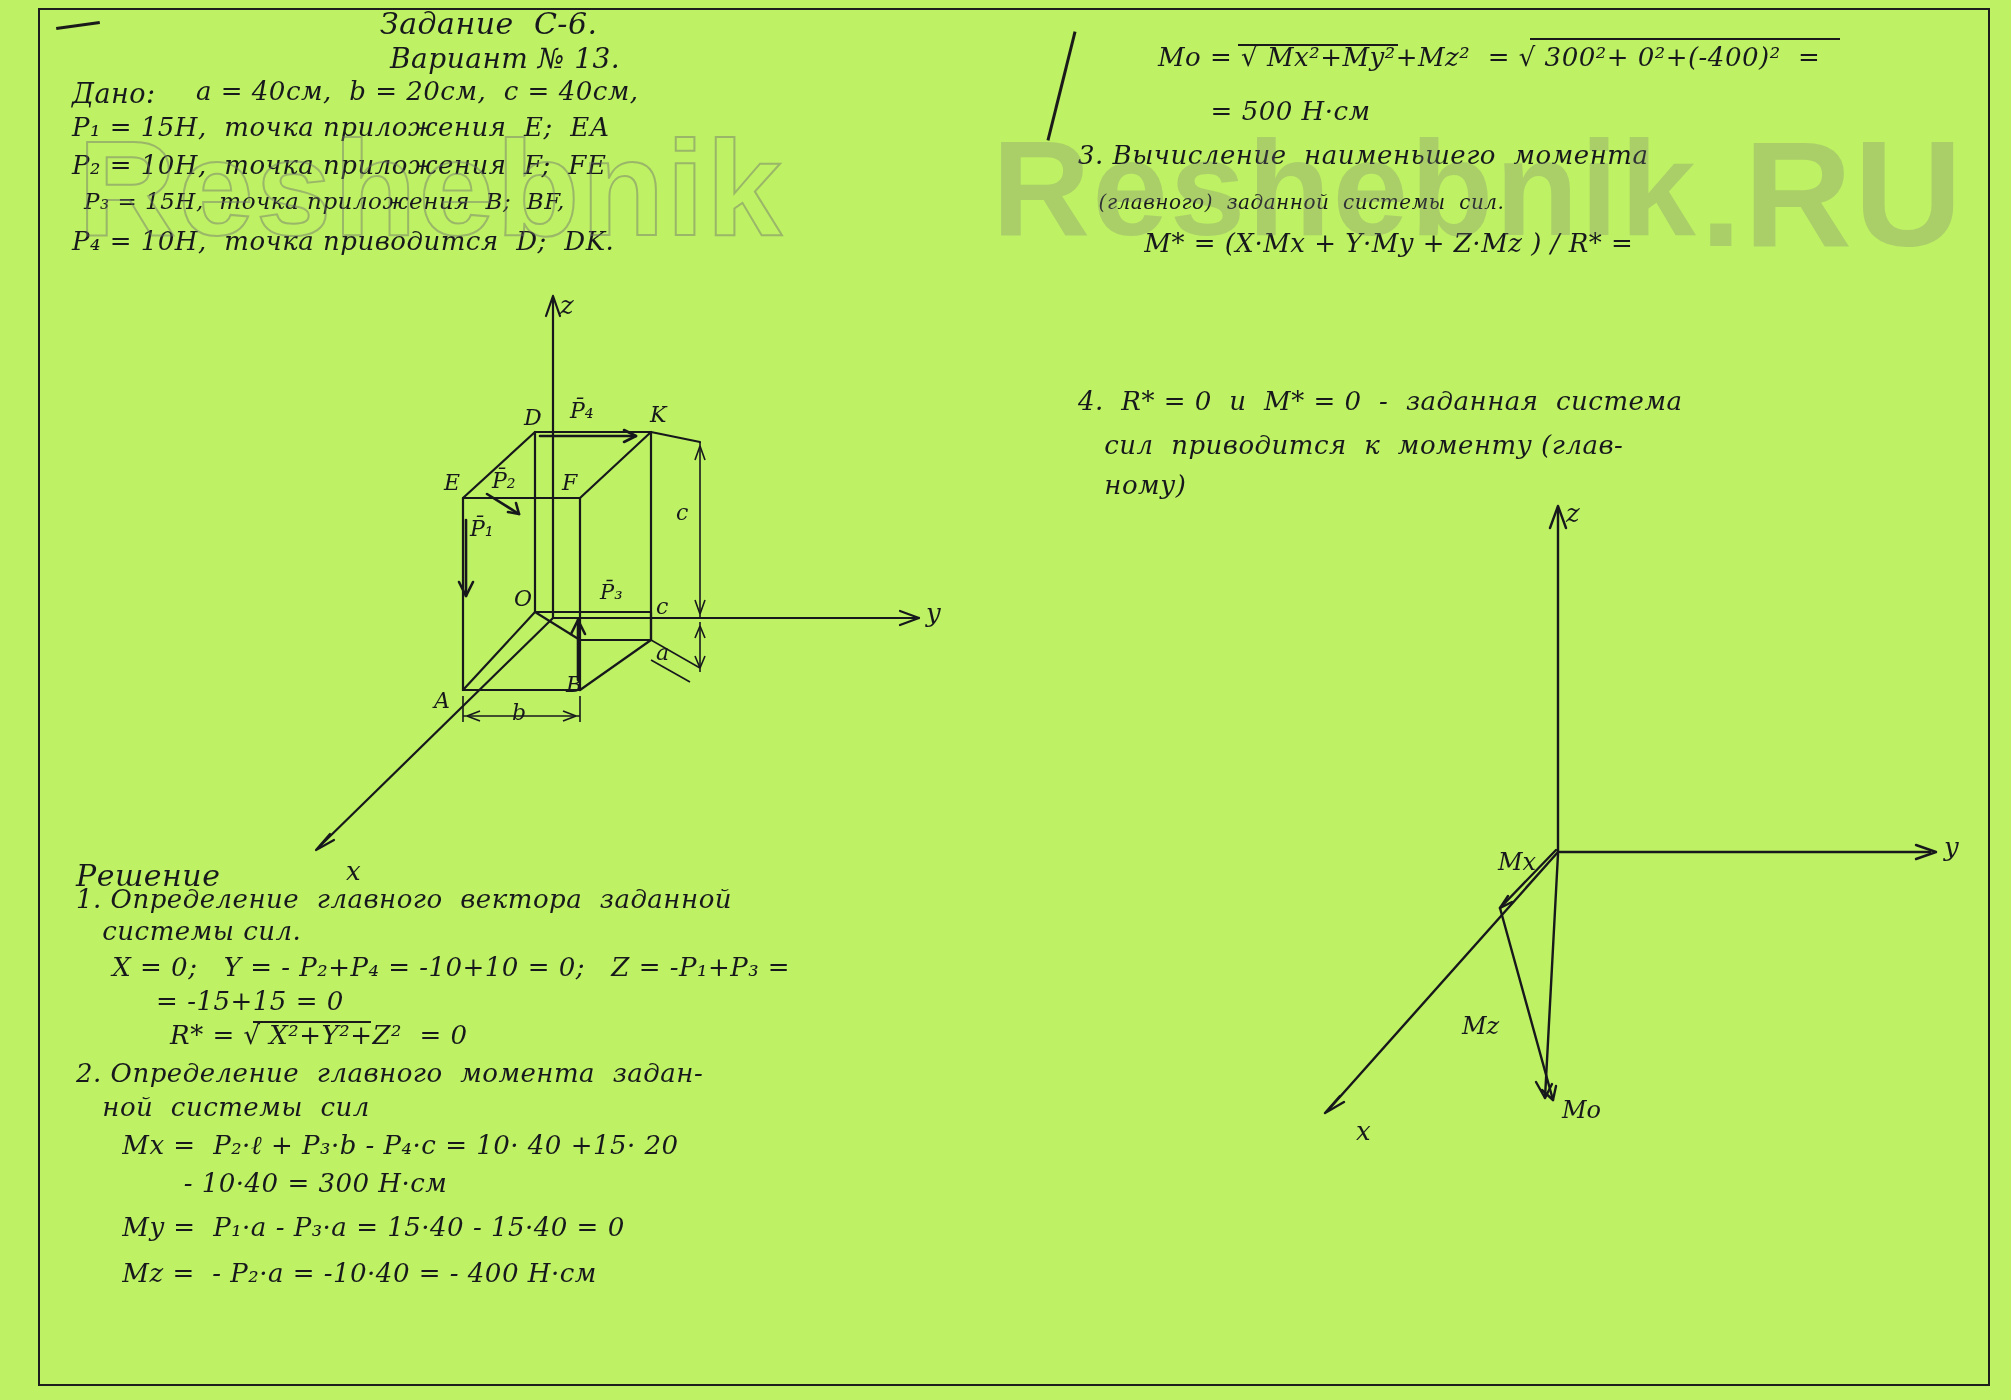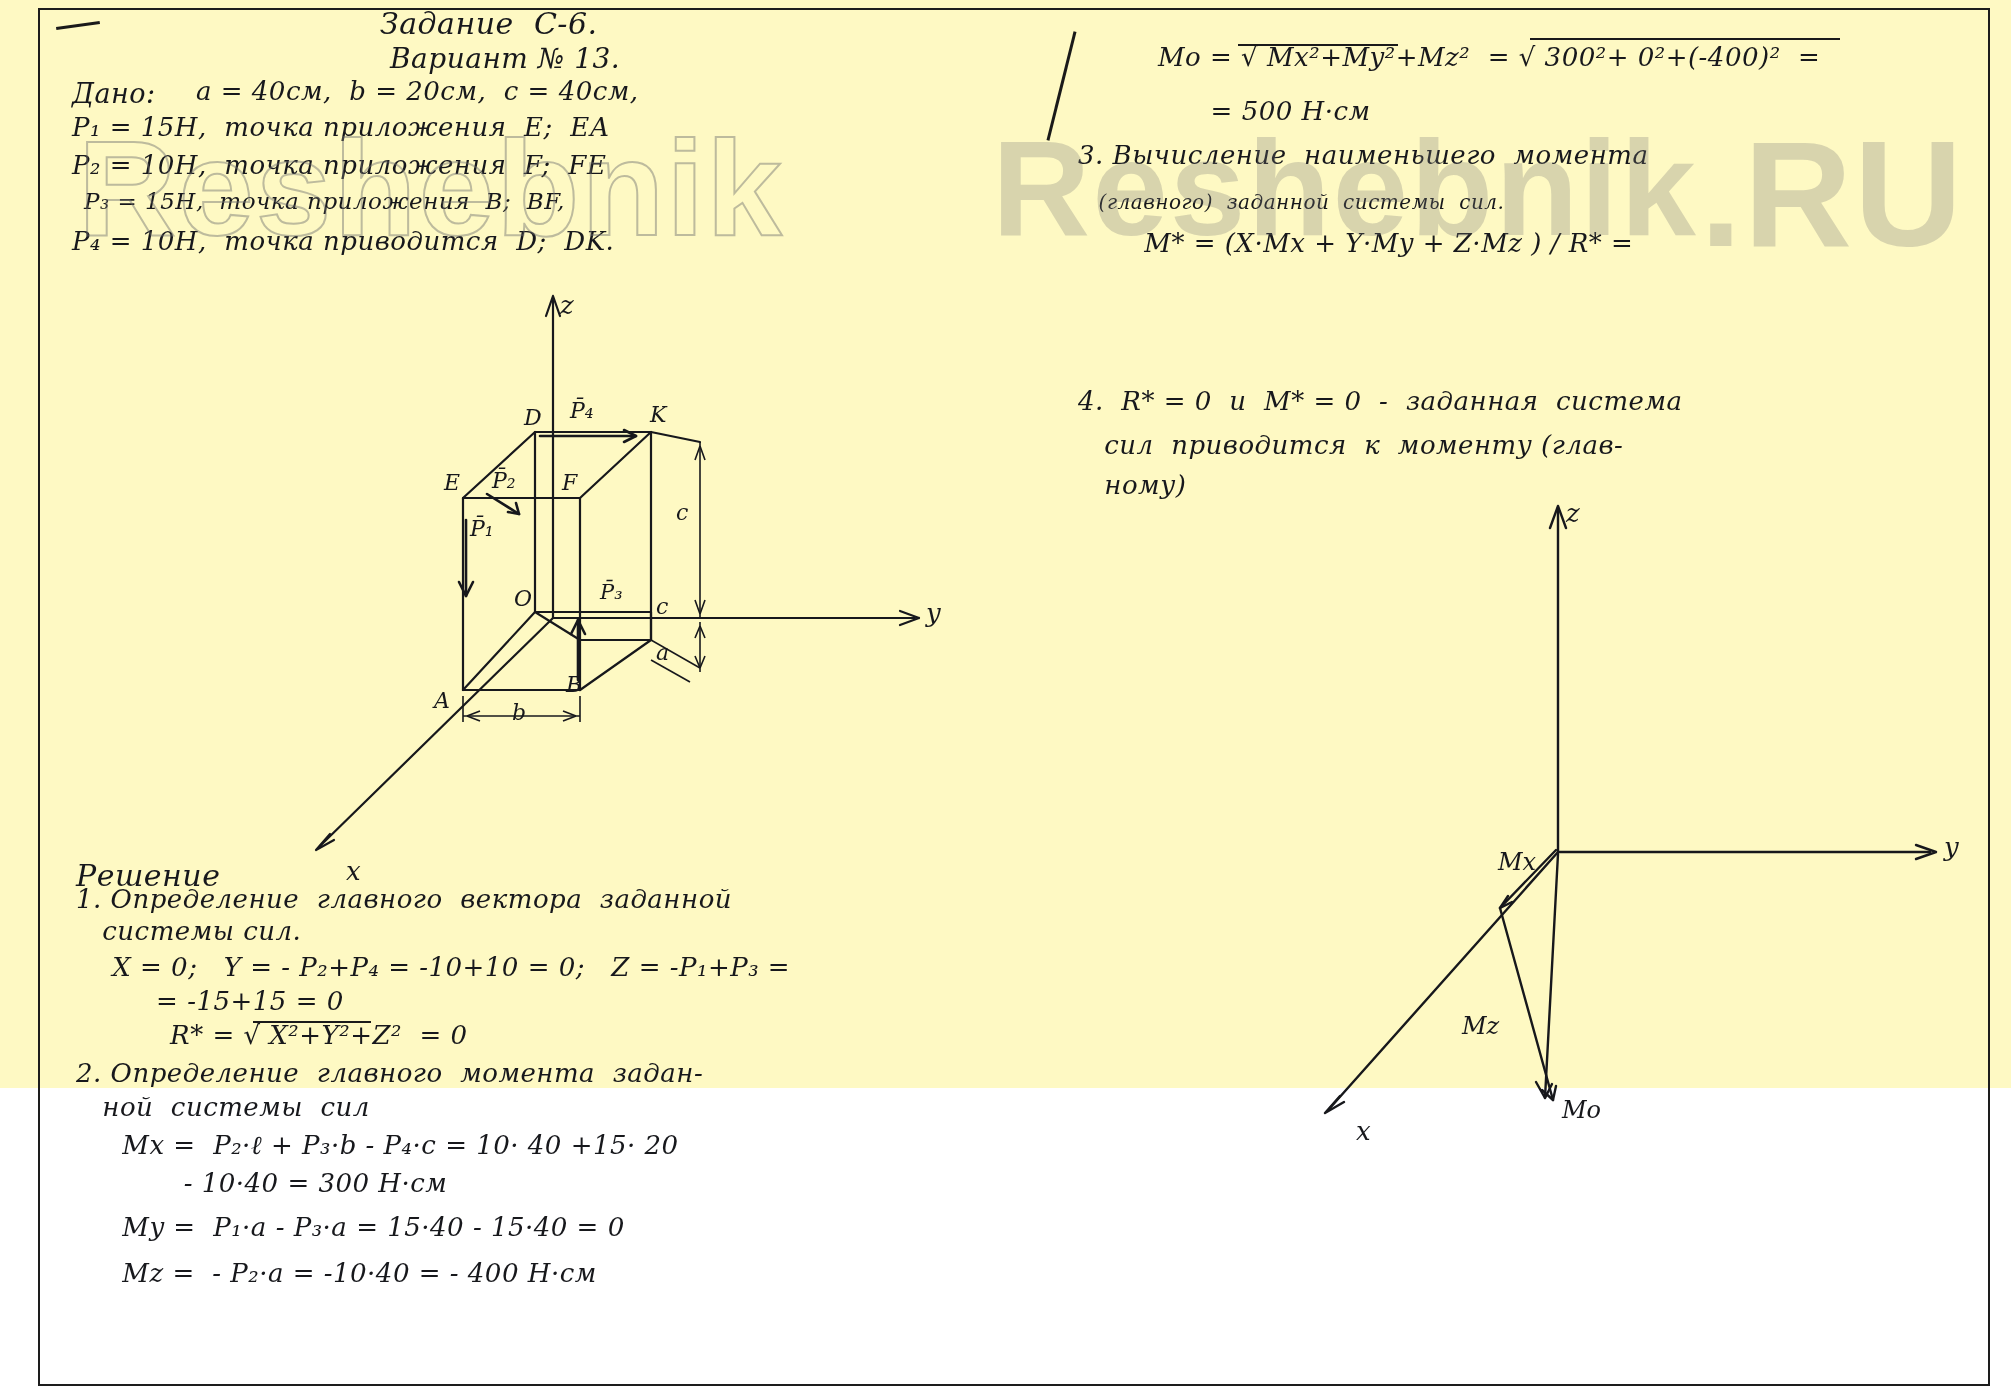--- a/index.html
+++ b/index.html
@@ -1,17 +1,17 @@
 <!DOCTYPE html>
 <html><head>
 <meta charset="utf-8">
 <style>
   html,body{margin:0;padding:0;background:#ffffff;}
   body{width:2011px;height:1400px;font-family:"DejaVu Sans",sans-serif;position:relative;overflow:hidden;}
-  .page{position:absolute;left:0;top:0;width:2011px;height:1088px;background:#fef9c3;}
+  .page{position:absolute;left:0;top:0;width:2011px;height:1400px;background:#bef264;}
   .sheet-border{position:absolute;left:38px;top:8px;width:1948px;height:1374px;border:2px solid #1d1d1d;}
   .hw{position:absolute;font-family:"DejaVu Serif",serif;color:#17181c;white-space:pre;
       font-style:italic;letter-spacing:0.5px;}
   .ln{position:absolute;background:#1a1a1a;}
   .wm{position:absolute;pointer-events:none;font-family:"Liberation Sans",sans-serif;
       font-weight:bold;color:rgba(120,120,120,0.28);letter-spacing:2px;}
   .wm-o{-webkit-text-stroke:2px rgba(110,110,110,0.45);color:transparent;}
   svg{position:absolute;left:0;top:0;overflow:visible;}
   .axis-label{position:absolute;font-family:"DejaVu Serif",serif;font-style:italic;color:#17181c;}
   .corner-mark{position:absolute;width:44px;height:3px;background:#1a1a1a;transform:rotate(-8deg);}

